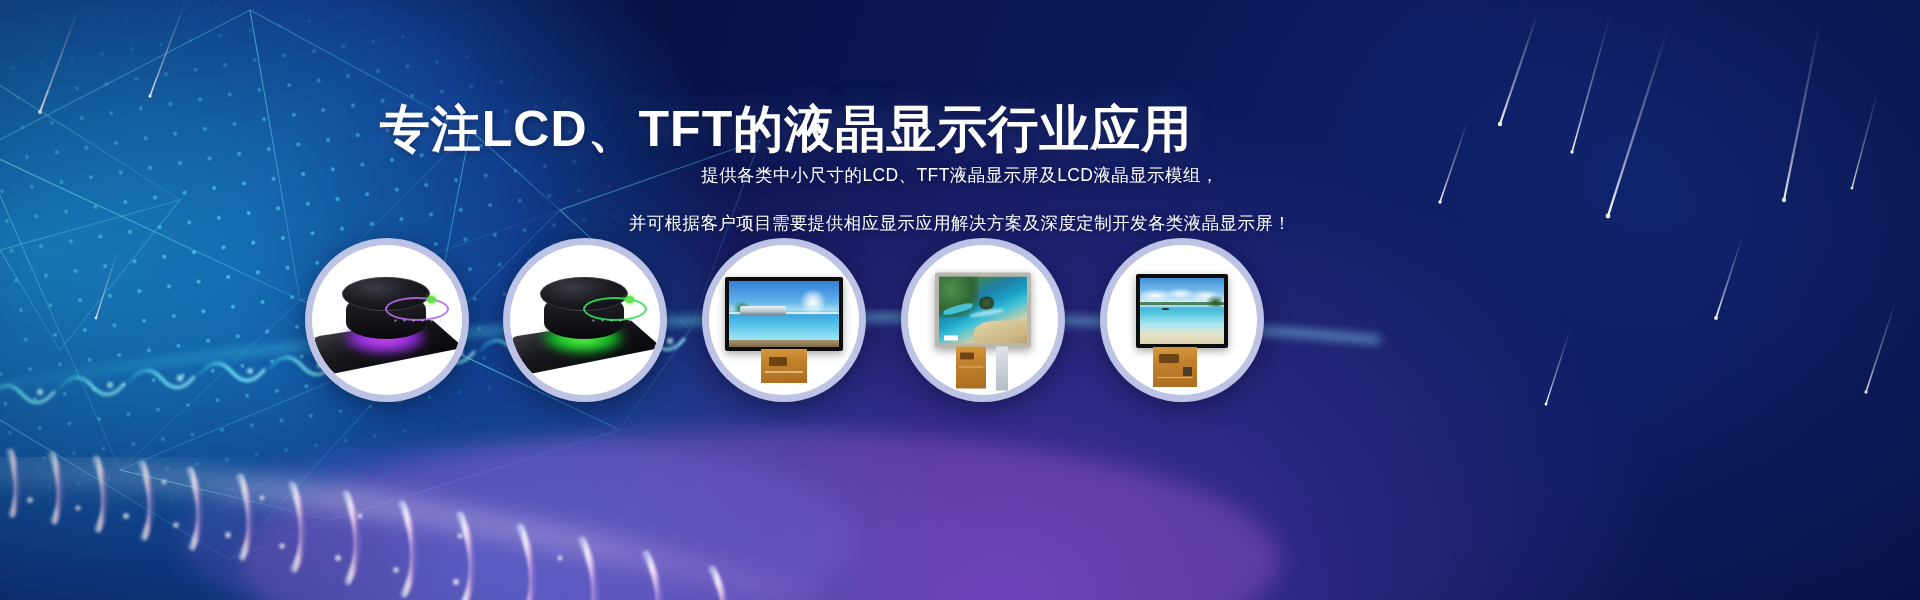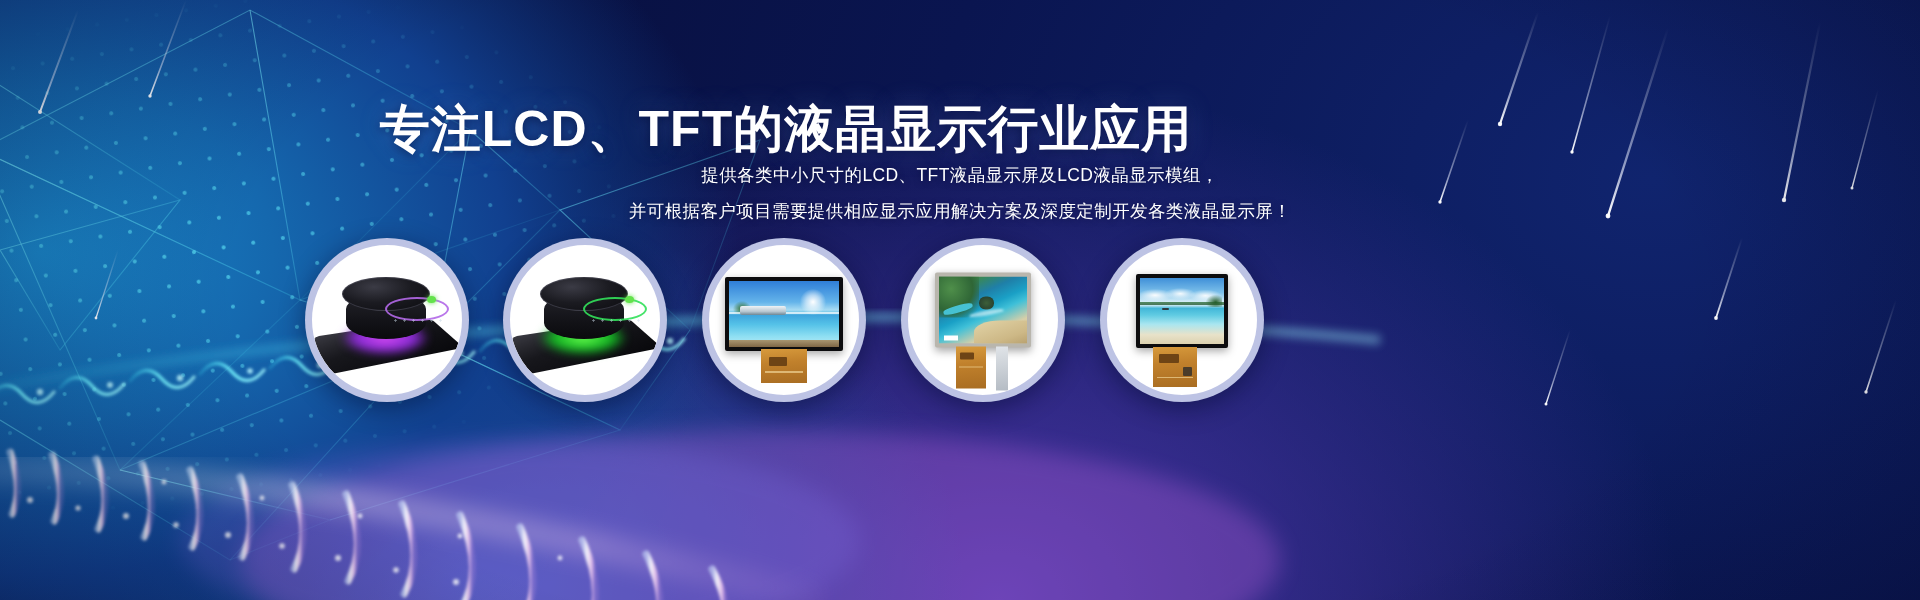--- a/index.html
+++ b/index.html
@@ -45,21 +45,21 @@
     text-shadow:0 2px 10px rgba(4,10,50,.55), 0 0 26px rgba(120,170,255,.28);
     white-space:nowrap;
   }
   .subline{
     position:absolute;left:0;width:1920px;text-align:center;
     font-size:17.5px;font-weight:normal;color:#ffffff;letter-spacing:.4px;
     text-shadow:0 1px 6px rgba(4,10,50,.6);
     white-space:nowrap;
   }
   .subline.l1{top:145px;}
-  .subline.l2{top:168px;margin-top:31px;}
+  .subline.l2{top:180px;margin-top:31px;}
 
   
   .circle-row{position:absolute;left:0;top:238px;width:1920px;height:180px;}
   .pcircle{
     position:absolute;top:0;width:164px;height:164px;border-radius:50%;
     background:#ffffff;
     border:7px solid rgba(183,190,226,.92);
     box-sizing:border-box;
     box-shadow:0 6px 26px rgba(2,8,44,.48);
     overflow:hidden;

